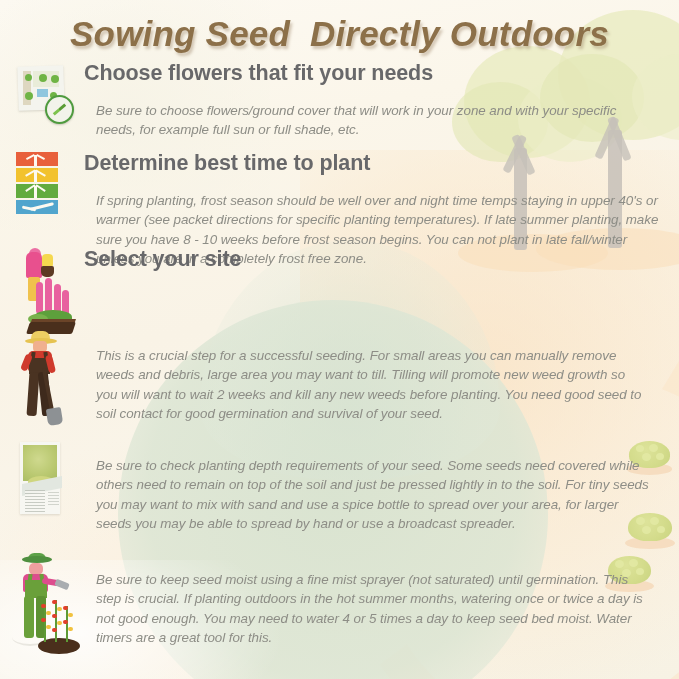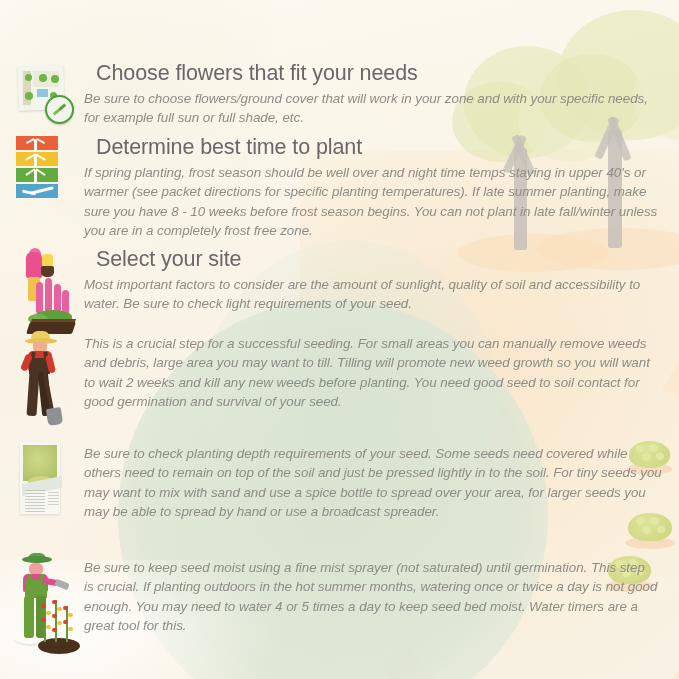--- a/index.html
+++ b/index.html
@@ -194,40 +194,40 @@
     flex: 0 0 auto;
     width: 62px;
   }
   .sec-text {
     flex: 1 1 auto;
     padding-left: 4px;
   }
   .sec-head {
     font-family: "Liberation Sans", "DejaVu Sans", sans-serif;
     font-size: 21.5px;
-    font-weight: normal;
+    font-weight: bold;
     color: #68686a;
     line-height: 1.06;
     letter-spacing: -0.1px;
-    margin: 0 0 1px 16px;
+    margin: 0 0 1px 4px;
     white-space: nowrap;
   }
   .sec-body {
     font-family: "Liberation Sans", "DejaVu Sans", sans-serif;
     font-style: italic;
     font-size: 13.4px;
     line-height: 1.45;
     color: #8d8d86;
-    margin: 4px;
+    margin: 16px;
     letter-spacing: -0.05px;
   }
 
   
   #sec-0 { left: 14px; top: 62px;  width: 652px; }
-  #sec-1 { left: 14px; top: 136px; width: 662px; justify-content: space-between; }
+  #sec-1 { left: 14px; top: 152px; width: 662px; justify-content: space-between; }
   #sec-2 { left: 14px; top: 248px; width: 640px; }
   #sec-3 { left: 14px; top: 330px; width: 652px; }
   #sec-4 { left: 14px; top: 440px; width: 652px; }
   #sec-5 { left: 10px; top: 554px; width: 652px; }
 
   
   .ico { position: relative; }
 
   
   .ico-plan { width: 58px; height: 60px; }
@@ -413,20 +413,21 @@
     <div class="bush" style="left:608px; top:556px; width:43px; height:36px;">
       <div class="base"></div>
         <div class="mound"></div>
       <div class="dot" style="left:7px;  top:4px;  width:9px; height:8px;"></div>
       <div class="dot" style="left:21px; top:3px;  width:9px; height:8px;"></div>
       <div class="dot" style="left:14px; top:13px; width:9px; height:8px;"></div>
       <div class="dot" style="left:28px; top:12px; width:8px; height:7px;"></div>
     </div>
   </div>
 
+  <div class="title">Sowing Seed  Directly Outdoors</div>
 
   <div class="sections">
 
     <div class="section" id="sec-0">
       <div class="sec-icon">
         <div class="ico ico-plan">
           <div class="sheet"></div>
           <div class="plot pth" style="left:9px;  top:9px;  width:8px;  height:34px;"></div>
           <div class="plot" style="left:19px; top:9px;  width:26px; height:16px;"></div>
           <div class="plot blu" style="left:23px; top:27px; width:11px; height:8px;"></div>
@@ -490,21 +491,20 @@
           <div class="spike" style="left:40px; top:36px; height:30px;"></div>
           <div class="spike" style="left:48px; top:42px; height:26px;"></div>
           <div class="leafy"></div>
           <div class="leafy2"></div>
           <div class="boxtop"></div>
           <div class="box"></div>
         </div>
       </div>
       <div class="sec-text">
         <div class="sec-head">Select your site</div>
-        <div class="sec-body">Most important factors to consider are the amount of sunlight, quality of soil and accessibility to water. Be sure to check light  requirements of your seed.</div>
       </div>
     </div>
 
     <div class="section" id="sec-3">
       <div class="sec-icon">
         <div class="ico ico-dig">
           <div class="hattop"></div>
           <div class="hatbrim"></div>
           <div class="face"></div>
           <div class="shirt"></div>

